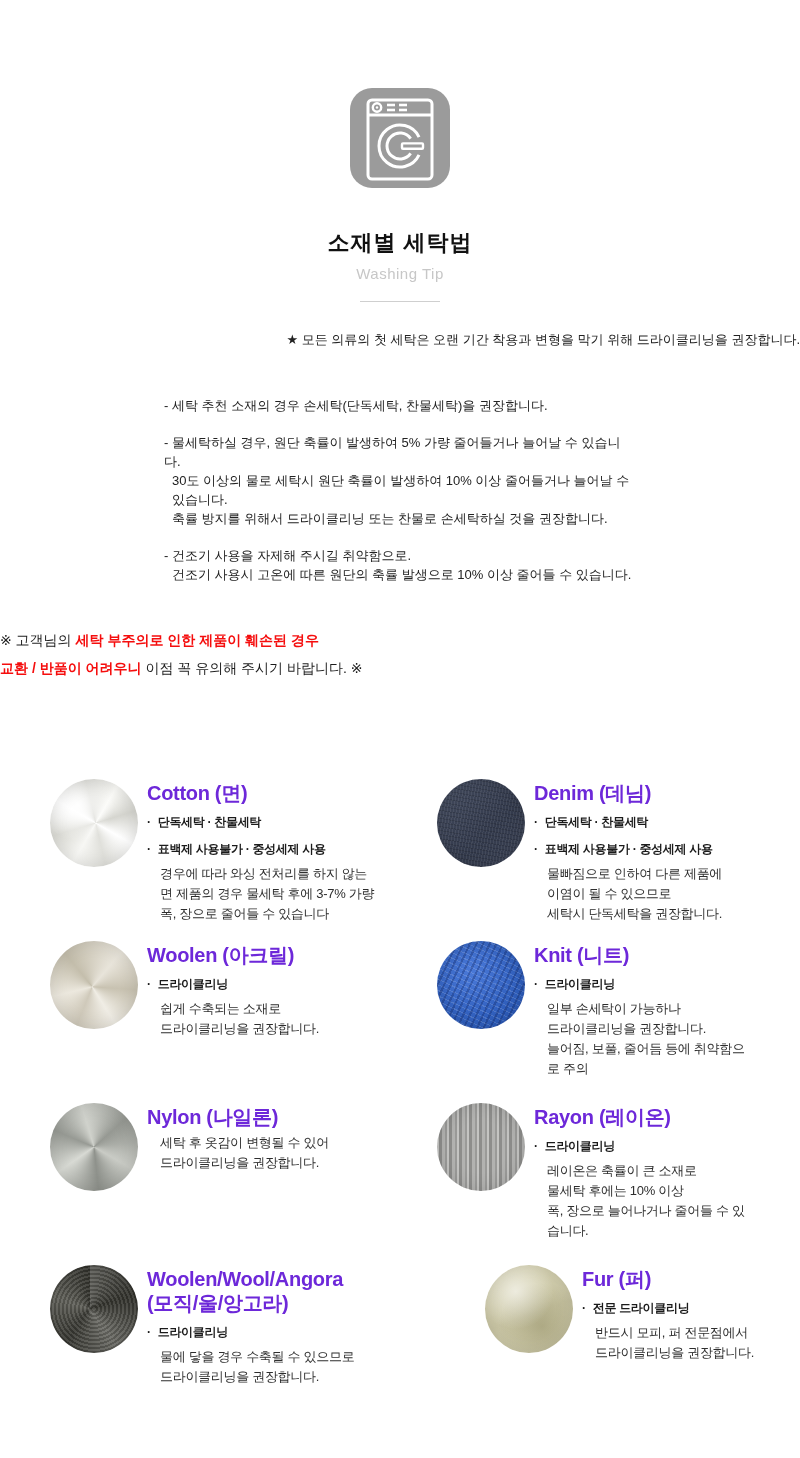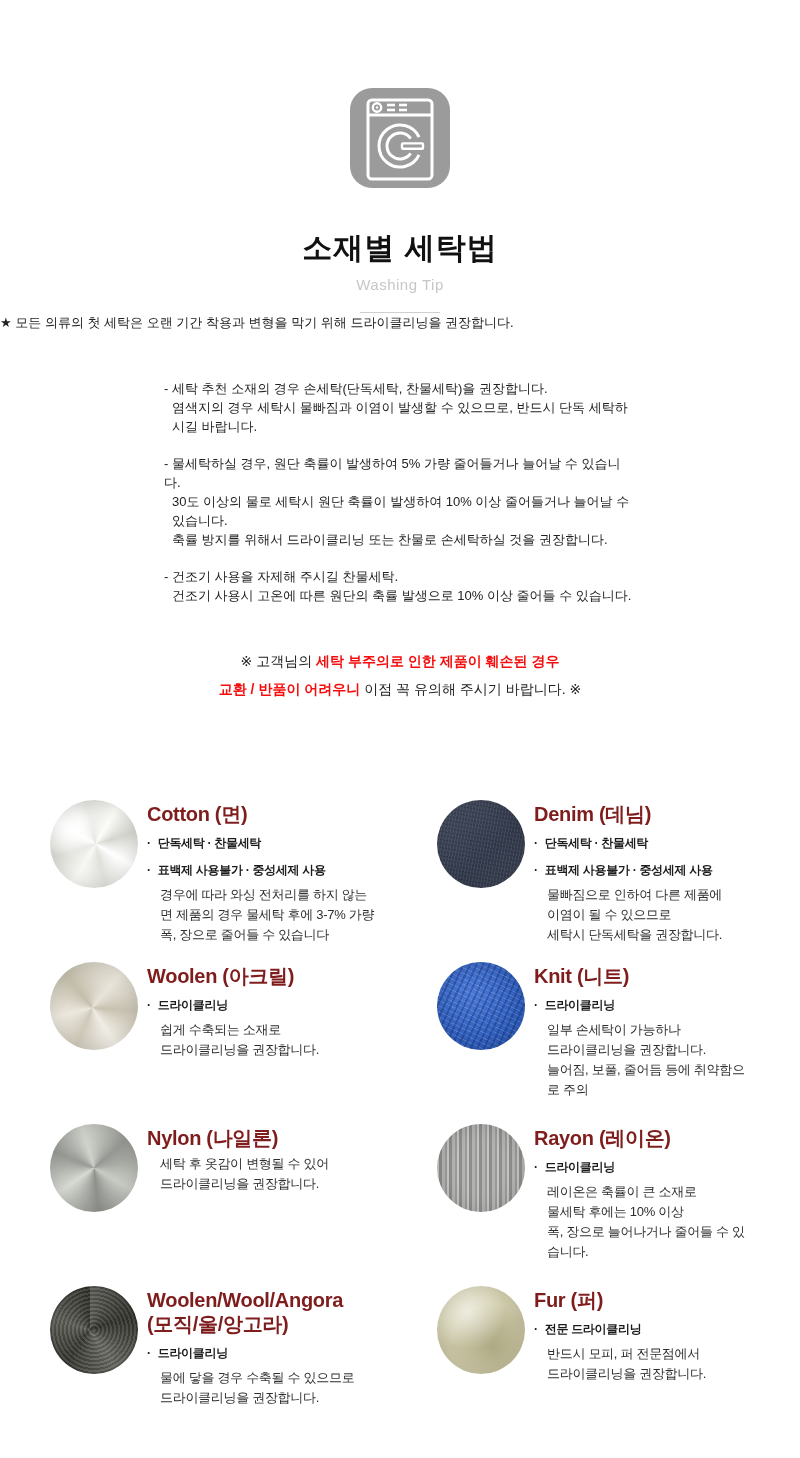--- a/index.html
+++ b/index.html
@@ -9,58 +9,58 @@
     font-family:"Liberation Sans","DejaVu Sans",sans-serif;
     color:#1c1c1c;
   }
   .page { position:relative; width:800px; height:1458px; }
 
   
   .icon-wrap { padding-top:88px; text-align:center; }
   .machine-icon { width:100px; height:100px; display:inline-block; }
   .page-title {
     margin-top:36px; text-align:center;
-    font-size:30px; font-weight:800; letter-spacing:1px; color:#111;
+    font-size:22px; font-weight:800; letter-spacing:1px; color:#111;
   }
   .page-subtitle {
     margin-top:7px; text-align:center;
     font-size:15px; font-weight:normal; color:#c7c7c7; letter-spacing:.5px;
   }
   .divider {
     width:80px; height:1px; background:#cfcfcf; margin:19px auto 0;
   }
 
   
   .intro-star {
-    text-align:left;
+    margin-top:28px; text-align:right;
     font-size:13px; color:#222; line-height:19px;
   }
   .paras { width:472px; margin:47px auto 0; }
   .para { margin-bottom:18px; }
   .para .line { font-size:13px; line-height:19px; color:#222; }
   .para .line.cont { padding-left:8px; }
 
   
-  .warning { margin-top:42px; text-align:center; font-size:14px; line-height:28px; color:#1b1b1b; }
+  .warning { margin-top:42px; font-size:14px; line-height:28px; color:#1b1b1b; }
   .warning .red { color:#f50d0d; font-weight:bold; }
 
   
   .materials { margin-top:97px; padding-left:50px; }
   .mat-row { display:flex; height:162px; }
-  .mat-row:last-child { height:auto; }
+  .mat-row:last-child { height:auto;gap:48px; }
   .mat-card { display:flex; align-items:flex-start; }
   .mat-card.col-left { width:387px; }
   .mat-card.col-right { width:313px; }
   .swatch {
     flex:none; width:88px; height:88px; border-radius:50%;
     box-shadow: inset 0 0 18px rgba(0,0,0,.12);
   }
   .mat-text { padding-left:9px; }
   .mat-title {
-    font-size:20px; font-weight:bold; color:#7f1d1d;
+    font-size:20px; font-weight:bold; color:#6d28d9;
     line-height:24px; margin:2px 0 4px; white-space:pre-line; letter-spacing:-.3px;
   }
   .mat-bullet {
     font-size:12px; font-weight:bold; color:#1b1b1b; line-height:27px; letter-spacing:-.3px;
   }
   .mat-bullet::before { content:"·"; font-weight:bold; margin-right:7px; }
   .mat-desc {
     margin-top:1px; padding-left:13px;
     font-size:13px; line-height:20px; color:#2e2e2e;
     white-space:pre-line; letter-spacing:-.3px;
@@ -124,29 +124,28 @@
   </div>
   <div class="page-title">소재별 세탁법</div>
   <div class="page-subtitle">Washing Tip</div>
   <div class="divider"></div>
 
   <div class="intro-star">★ 모든 의류의 첫 세탁은 오랜 기간 착용과 변형을 막기 위해 드라이클리닝을 권장합니다.</div>
 
   <div class="paras">
     <div class="para">
       <div class="line">- 세탁 추천 소재의 경우 손세탁(단독세탁, 찬물세탁)을 권장합니다.</div>
-      <div class="line cont">염색지의 경우 세탁시 물빠짐과 이염이 발생할 수 있으므로, 반드시 단독 세탁하시길 바랍니다.</div>
     </div>
     <div class="para">
       <div class="line">- 물세탁하실 경우, 원단 축률이 발생하여 5% 가량 줄어들거나 늘어날 수 있습니다.</div>
       <div class="line cont">30도 이상의 물로 세탁시 원단 축률이 발생하여 10% 이상 줄어들거나 늘어날 수 있습니다.</div>
       <div class="line cont">축률 방지를 위해서 드라이클리닝 또는 찬물로 손세탁하실 것을 권장합니다.</div>
     </div>
     <div class="para">
-      <div class="line">- 건조기 사용을 자제해 주시길 찬물세탁.</div>
+      <div class="line">- 건조기 사용을 자제해 주시길 취약함으로.</div>
       <div class="line cont">건조기 사용시 고온에 따른 원단의 축률 발생으로 10% 이상 줄어들 수 있습니다.</div>
     </div>
   </div>
 
   <div class="warning">
     <div><span>※ 고객님의 </span><span class="red">세탁 부주의로 인한 제품이 훼손된 경우</span></div>
     <div><span class="red">교환 / 반품이 어려우니</span><span> 이점 꼭 유의해 주시기 바랍니다. ※</span></div>
   </div>
 
   <div class="materials">

